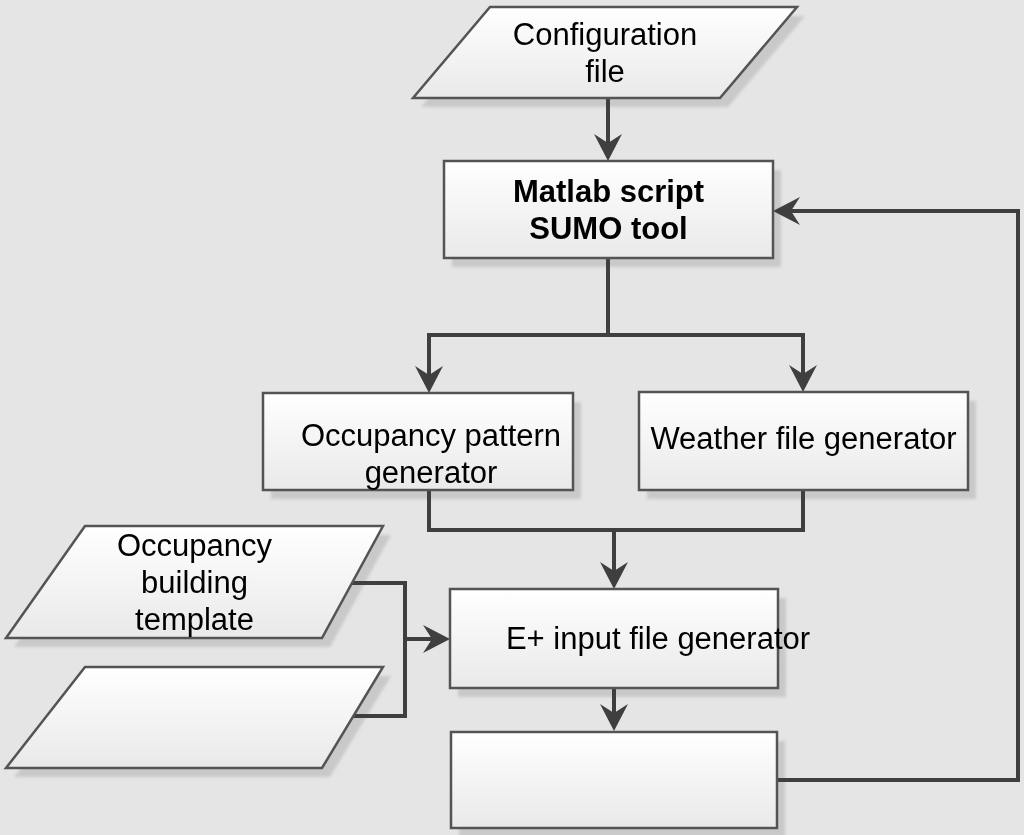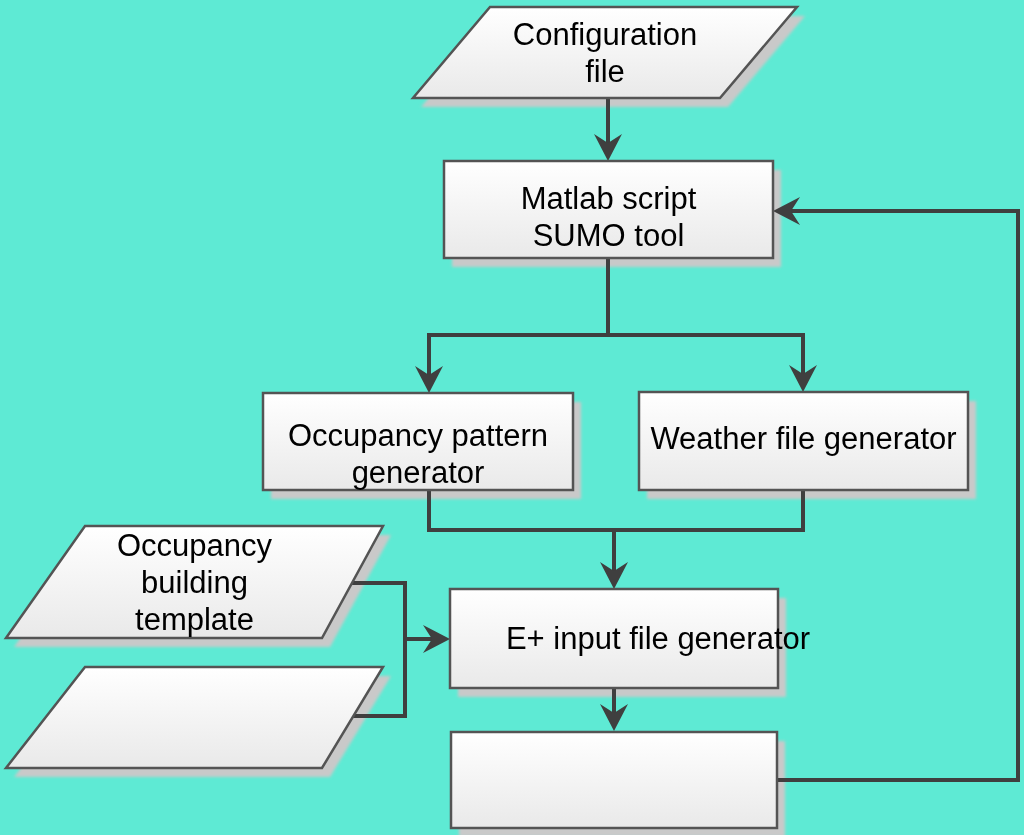--- a/index.html
+++ b/index.html
@@ -4,21 +4,21 @@
 <style>
   html, body {
     margin: 0; padding: 0;
     background: #ffffff;
     font-family: "Liberation Sans", sans-serif;
   }
   .stage {
     position: relative;
     width: 1024px;
     height: 835px;
-    background: #5eead4;
+    background: #e5e5e5;
     overflow: hidden;
   }
   .stage svg {
     position: absolute;
     left: 0; top: 0;
   }
   .node-label {
     position: absolute;
     display: flex;
     align-items: center;
@@ -88,24 +88,24 @@
       <polygon points="85,526 383,526 322,638 6,638"></polygon>
       <polygon points="85,667 383,667 322,768 6,768"></polygon>
       <rect x="450" y="589" width="328" height="99"></rect>
       <rect x="451" y="732" width="326" height="96"></rect>
     </g>
   </svg>
 
   <div class="node-label" style="left:412px; top:7px;  width:386px; height:91px;">Configuration
 file</div>
 
-  <div class="node-label" style="left:444px; top:168px; width:329px; height:97px;">Matlab script
+  <div class="node-label" style="left:444px; top:161px; width:329px; height:97px;font-weight:bold;">Matlab script
 SUMO tool</div>
 
-  <div class="node-label" style="left:263px; top:393px; width:310px; height:122px;">Occupancy pattern
+  <div class="node-label" style="left:263px; top:393px; width:310px; height:122px;padding-left:13px;">Occupancy pattern
 generator</div>
 
   <div class="node-label" style="left:639px; top:392px; width:329px; height:92px;">Weather file generator</div>
 
   <div class="node-label" style="left:6px; top:526px; width:377px; height:112px;">Occupancy
 building
 template</div>
 
 
   <div class="node-label" style="left:450px; top:589px; width:328px; height:99px;margin-left:44px;">E+ input file generator</div>

